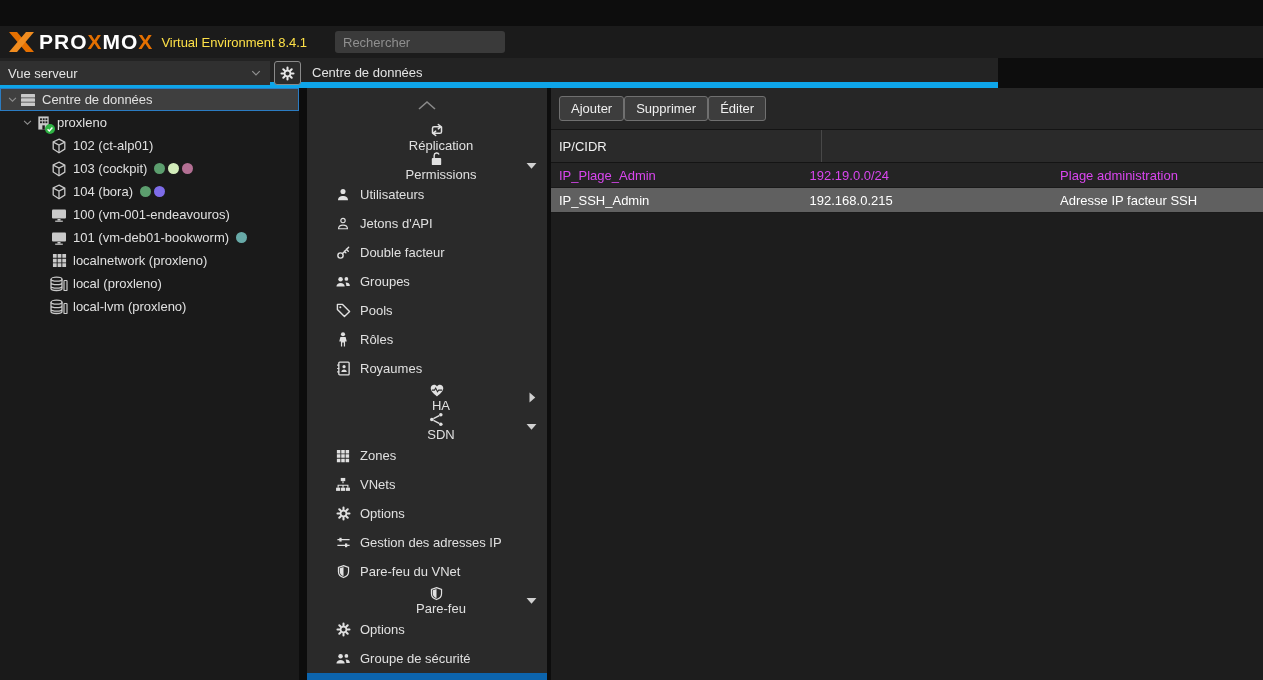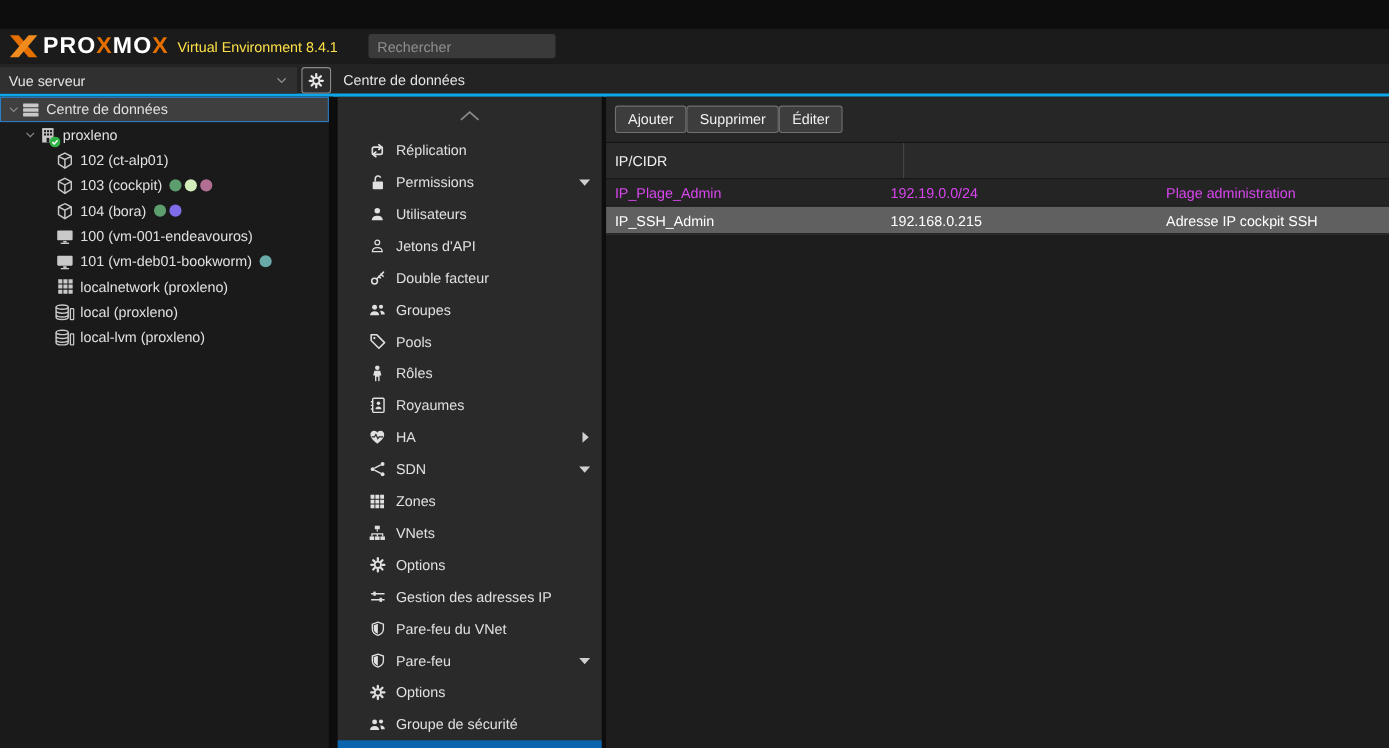--- a/index.html
+++ b/index.html
@@ -10,42 +10,42 @@
   
   .topbar { position:absolute; left:0; top:0; width:1263px; height:32px; background:#1b1b1b; display:flex; align-items:center; }
   .logo-mark { margin-left:8px; flex:0 0 auto; }
   .brand { font-weight:800; font-size:21px; letter-spacing:1px; color:#fff; margin-left:4px; white-space:nowrap; }
   .brand .ox { color:#e57000; }
   .subtitle { color:#fde047; font-size:13px; margin-left:8px; white-space:nowrap; }
   .search { position:absolute; left:335px; top:5px; width:170px; height:22px; background:#3a3a3a; border:none; border-radius:3px; color:#e3e3e3; padding:0 8px; font-size:13px; font-family:inherit; outline:none; }
   .search::placeholder { color:#8f8f8f; }
 
   
-  .subbar { position:absolute; left:0; top:32px; width:1263px; height:30px; background:#232323; border-bottom:3px solid #0ea5e9; }
+  .subbar { position:absolute; left:0; top:32px; width:998px; height:30px; background:#232323; border-bottom:6px solid #0ea5e9; }
   .viewsel { position:absolute; left:0; top:3px; width:270px; height:24px; background:#303030; display:flex; align-items:center; padding:0 8px; cursor:pointer; }
   .viewsel .vlabel { flex:1; }
   .gearbtn { position:absolute; left:274px; top:3px; width:27px; height:24px; background:#2b2b2b; border:1px solid #8a8a8a; border-radius:3px; color:#e8e8e8; display:flex; align-items:center; justify-content:center; cursor:pointer; }
   .crumb { position:absolute; left:312px; top:7px; color:#e3e3e3; }
 
   
   .tree { position:absolute; left:0; top:62px; width:303px; height:618px; background:#1a1a1a; border-right:4px solid #0d0d0d; }
   .tree-row { height:23px; display:flex; align-items:center; cursor:pointer; color:#e0e0e0; white-space:nowrap; }
   .tree-row.sel { background:#3f3f3f; border:1px solid #2b7cc2; }
   .tcaret { width:14px; display:flex; justify-content:center; color:#8f8f8f; flex:0 0 auto; }
   .ticon { width:18px; margin-right:5px; display:flex; justify-content:center; position:relative; color:#c9c9c9; flex:0 0 auto; }
   .lvl-0 { padding-left:4px; } .lvl-1 { padding-left:20px; } .lvl-2 { padding-left:50px; }
   .ok-badge { position:absolute; right:-3px; bottom:-3px; }
   .dot { width:11px; height:11px; border-radius:50%; margin-left:3px; flex:0 0 auto; }
   .tlabel { margin-right:4px; }
 
   
   .navpanel { position:absolute; left:307px; top:62px; width:242px; height:618px; background:#2a2a2a; border-right:2px solid #0d0d0d; }
   .scrollup { height:34px; display:flex; align-items:center; justify-content:center; color:#8a8a8a; cursor:pointer; }
   .nav-item { height:29px; display:flex; align-items:center; cursor:pointer; color:#e0e0e0; position:relative; white-space:nowrap; }
-  .nav-item.nlvl0 { padding-left:28px; }
+  .nav-item.nlvl0 { padding-left:28px;flex-direction:column; }
   .nav-item.nlvl1 { padding-left:28px; }
   .nav-item.selected { background:#0c64ad; color:#ffffff; }
   .nicon { width:16px; margin-right:9px; display:flex; justify-content:center; flex:0 0 auto; }
   .ncaret { position:absolute; right:10px; top:9px; color:#d0d0d0; }
 
   
   .content { position:absolute; left:551px; top:62px; width:712px; height:618px; background:#1d1d1d; }
   .toolbar { height:42px; background:#262626; border-bottom:1px solid #141414; display:flex; align-items:center; padding-left:8px; }
   .tbtn { background:#3d3d3d; border:1px solid #707070; border-radius:3px; color:#f0f0f0; font-size:13px; font-family:inherit; padding:4px 11px; cursor:pointer; }
   .thead { height:33px; display:flex; background:#2a2a2a; border-bottom:1px solid #141414; }
@@ -495,17 +495,17 @@
 
     <div class="datarow">
       <div class="td col-name">IP_Plage_Admin</div>
       <div class="td col-cidr">192.19.0.0/24</div>
       <div class="td col-comment">Plage administration</div>
     </div>
 
     <div class="datarow selected">
       <div class="td col-name">IP_SSH_Admin</div>
       <div class="td col-cidr">192.168.0.215</div>
-      <div class="td col-comment">Adresse IP cockpit SSH</div>
+      <div class="td col-comment">Adresse IP facteur SSH</div>
     </div>
   </main>
 
 </div>
 
 </body></html>

